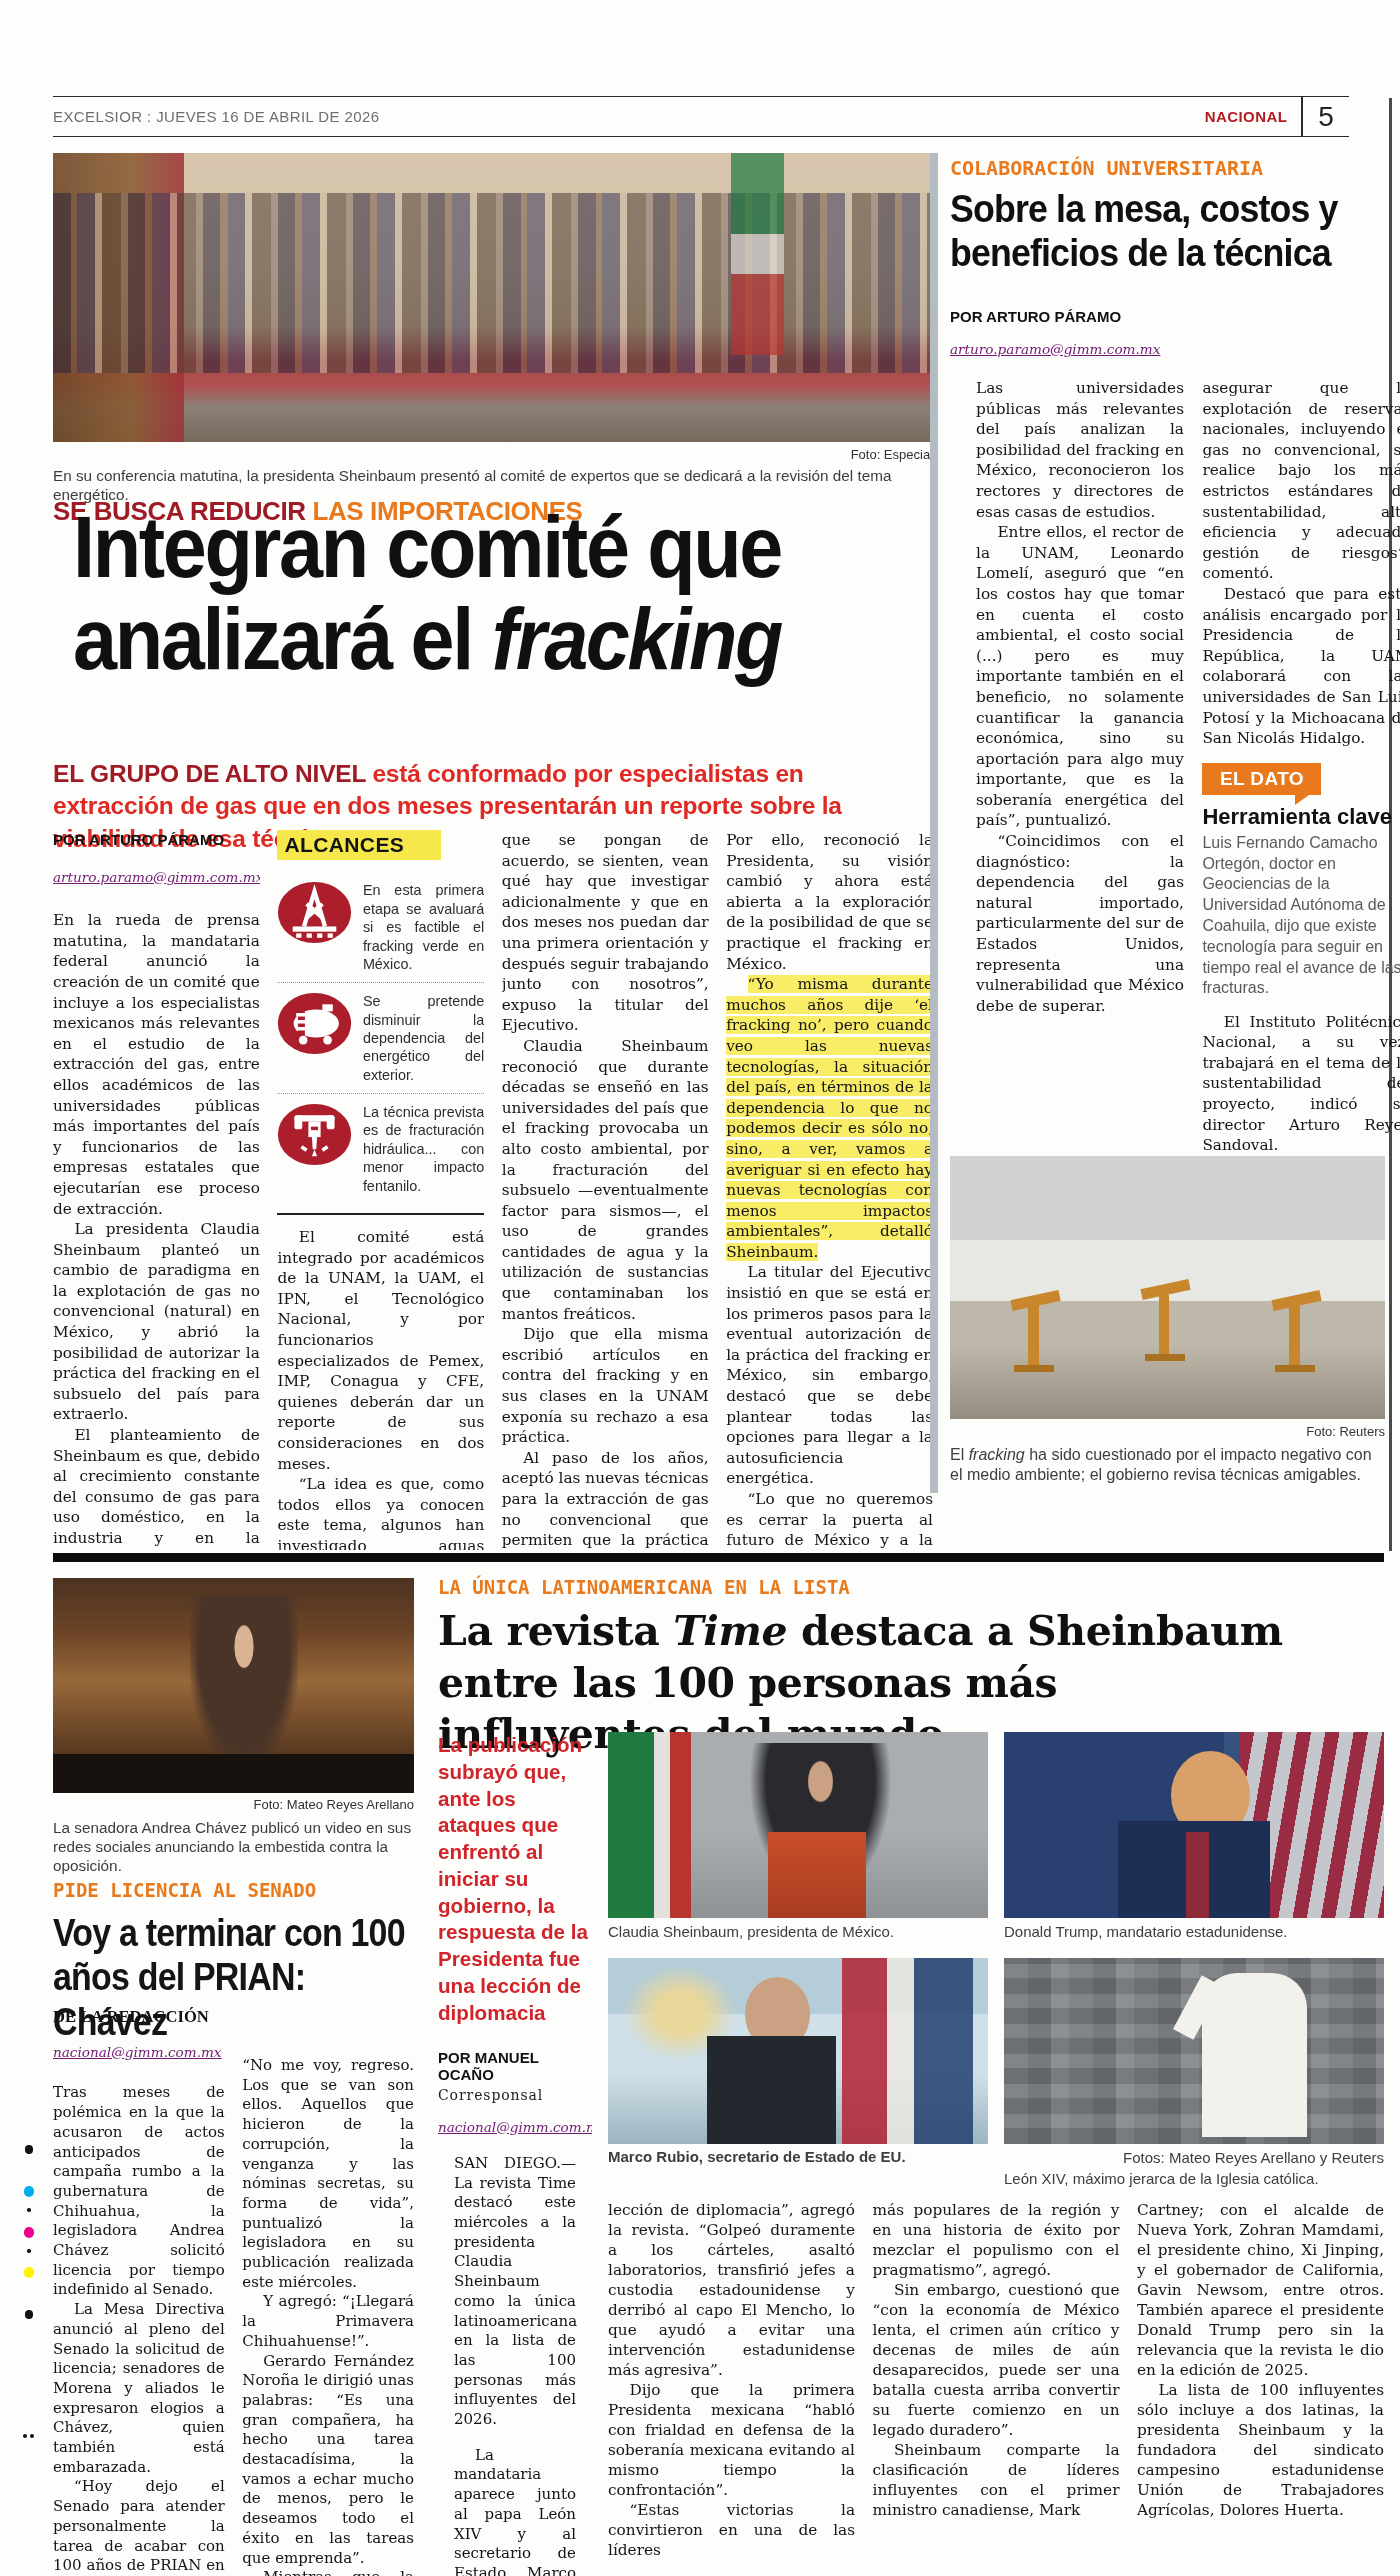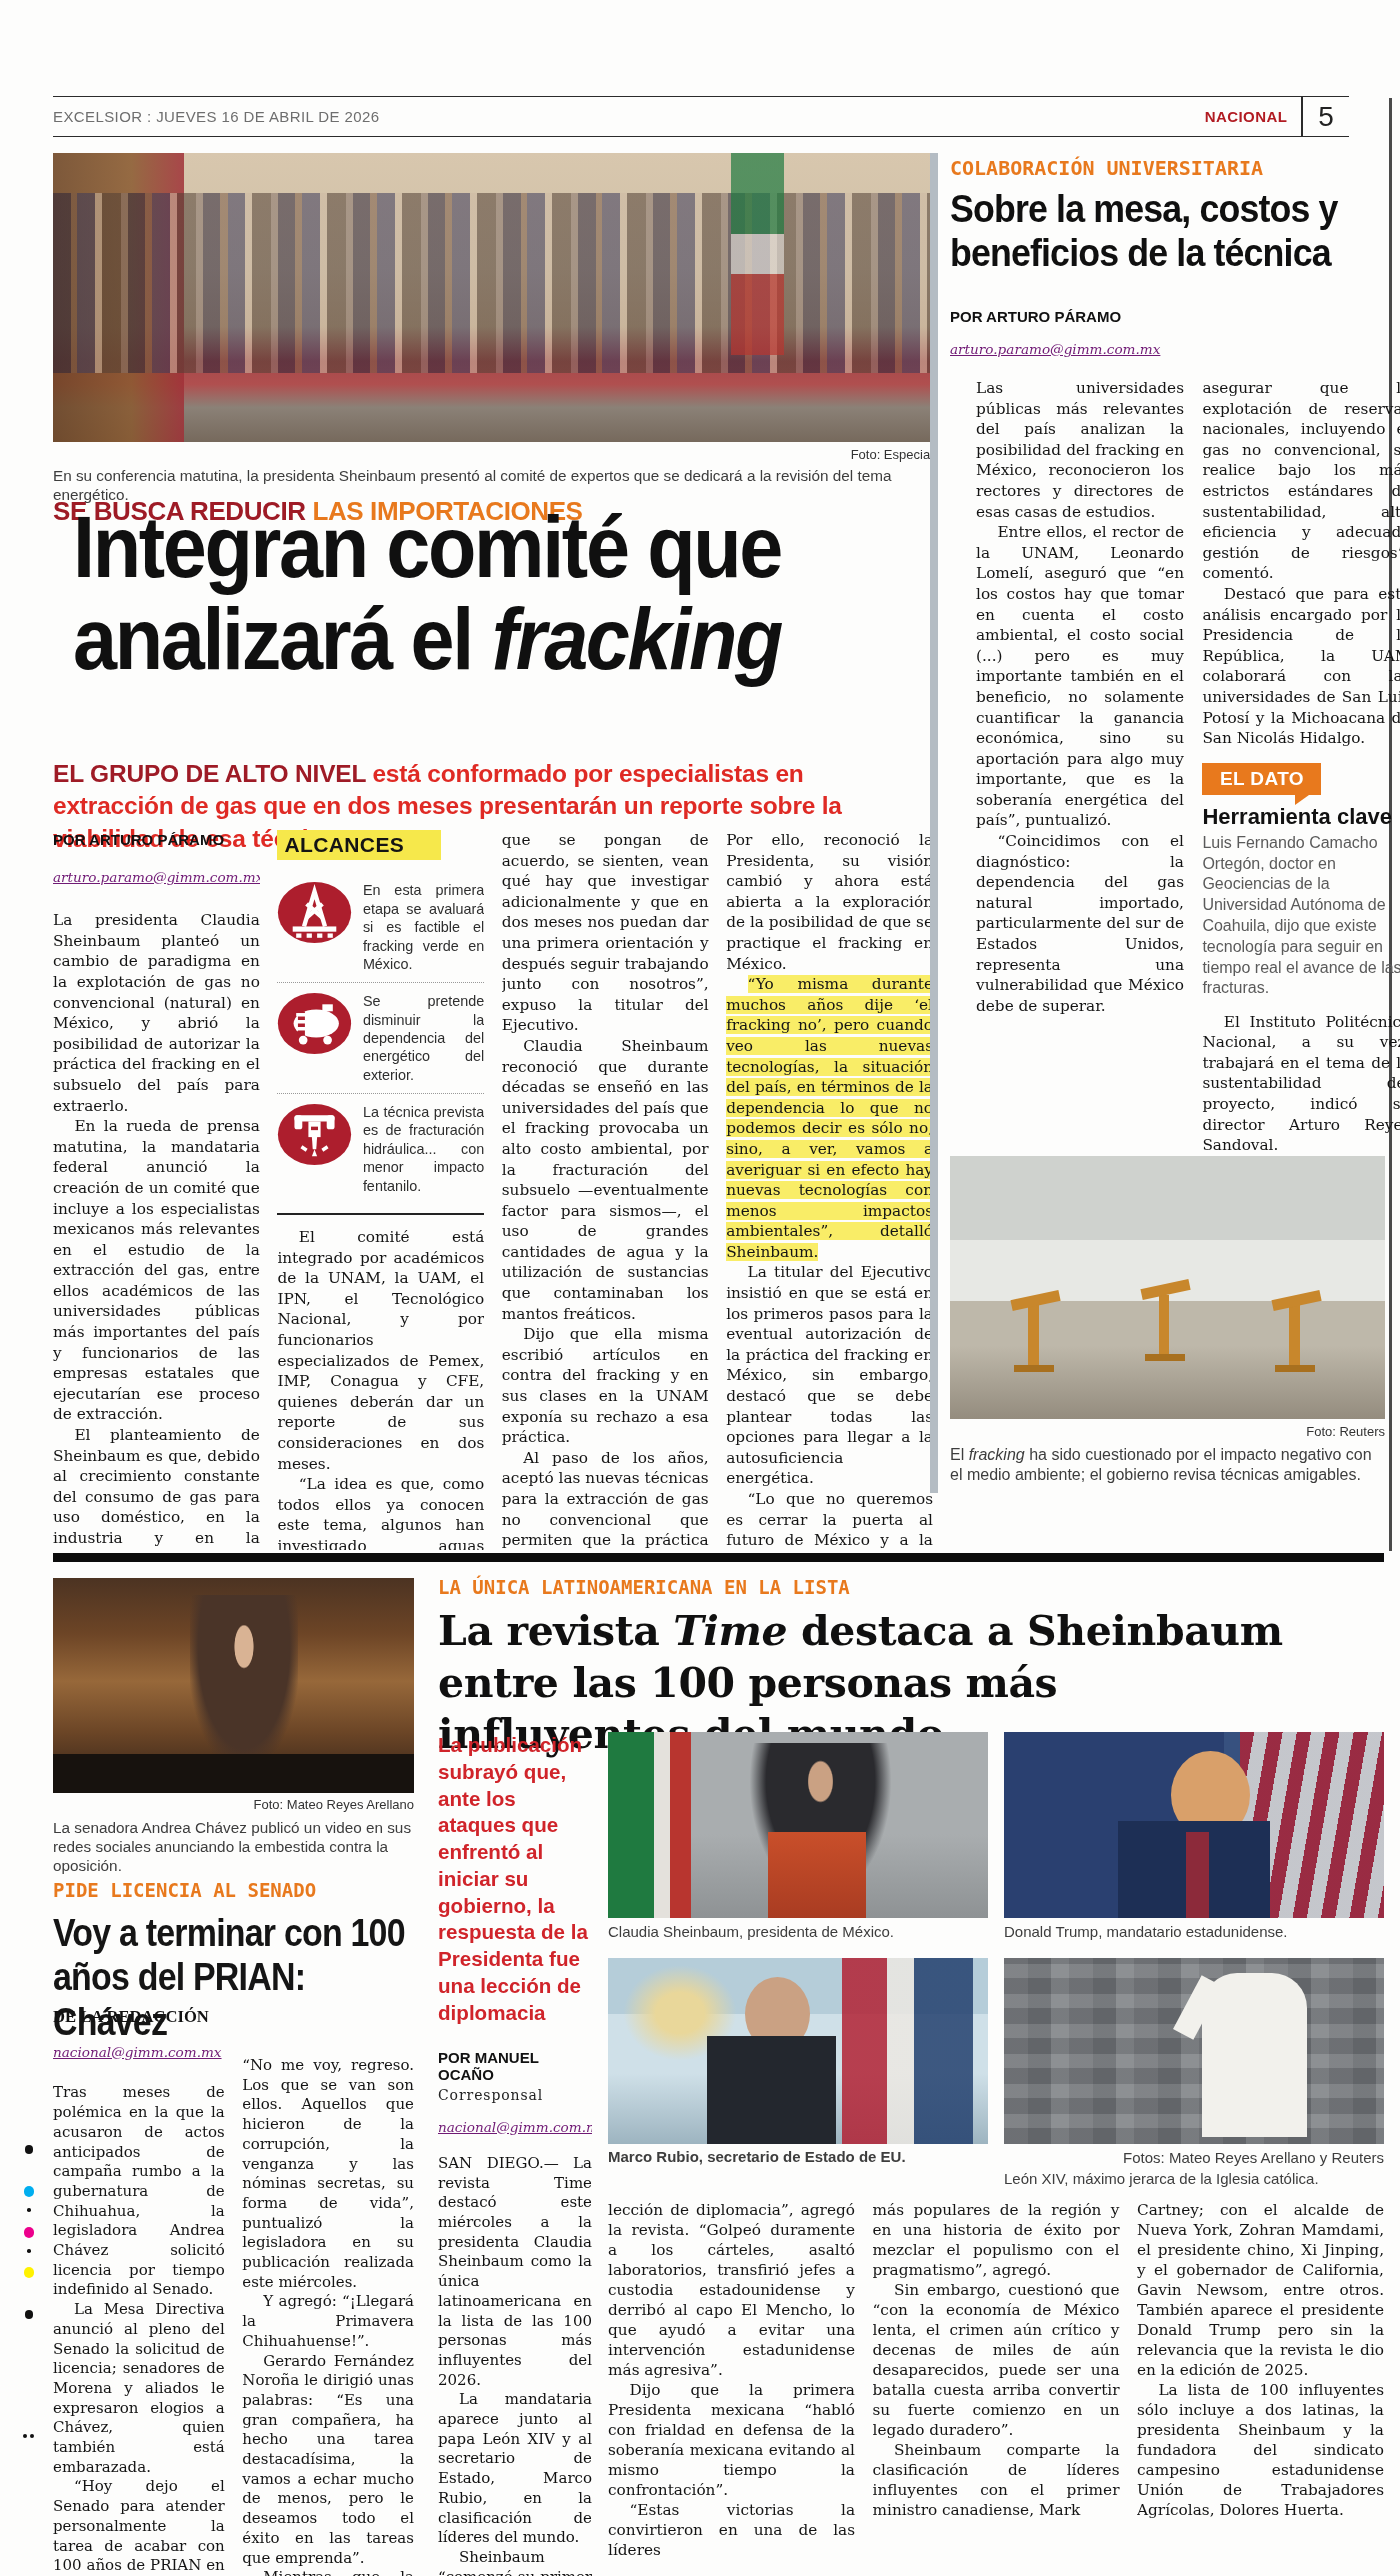--- a/index.html
+++ b/index.html
@@ -127,21 +127,21 @@
   
   #time-kicker{left:438px;top:1576px;font-weight:700;font-size:19px;color:#e8791d;}
   #time-headline{left:438px;top:1606px;width:876px;font-weight:700;font-size:41px;line-height:1.26;
       color:#101010;font-family:"DejaVu Serif",serif;letter-spacing:-0.4px;}
   #time-col1{left:438px;top:1732px;width:154px;height:844px;overflow:hidden;}
   #time-deck{font-weight:700;font-size:20.6px;line-height:1.3;color:#d0242a;font-family:"Liberation Sans",sans-serif;}
   #time-by{margin-top:23px;}
   #time-role{font-size:14px;letter-spacing:0.9px;color:#222;margin-top:3.5px;}
   #time-col1 .bodytx{margin-top:19px;}
   .bodytx{text-align:justify;font-size:15px;line-height:19.7px;}
-  .bodytx p{margin:0;}
+  .bodytx p{margin:16px;}
   .bodytx p + p{text-indent:1.4em;}
 
   #time-right{left:608px;top:1732px;width:776px;height:672px;}
   .tph{position:absolute;width:380px;height:186px;}
   .tcap{position:absolute;font-size:15px;color:#3d3d3d;}
   #time-cols{position:absolute;left:0;top:468px;width:776px;height:377px;display:flex;gap:17.5px;}
   #time-cols .bcol{width:247px;font-size:15.3px;line-height:20px;}
 
   
   .reg{position:absolute;border-radius:50%;}
@@ -180,22 +180,22 @@
 
   <div id="main-deck" class="abs sans" style="left:53px;top:758px;width:876px;">
     <span class="lead">EL GRUPO DE ALTO NIVEL</span><span class="rest"> está conformado por especialistas en extracción de gas que en dos meses presentarán un reporte sobre la viabilidad de esa técnica</span>
   </div>
 
   <div class="abs bodycols" style="left:53px;top:830px;width:880px;height:720px;">
     <div class="bcol" style="width:207px;">
       <div class="byline sans">POR ARTURO PÁRAMO</div>
       <div class="bymail" style="margin-bottom:23px;">arturo.paramo@gimm.com.mx</div>
       <div>
+          <p>En la rueda de prensa matutina, la mandataria federal anunció la creación de un comité que incluye a los especialistas mexicanos más relevantes en el estudio de la extracción del gas, entre ellos académicos de las universidades públicas más importantes del país y funcionarios de las empresas estatales que ejecutarían ese proceso de extracción.</p>
           <p>La presidenta Claudia Sheinbaum planteó un cambio de paradigma en la explotación de gas no convencional (natural) en México, y abrió la posibilidad de autorizar la práctica del fracking en el subsuelo del país para extraerlo.</p>
-          <p>En la rueda de prensa matutina, la mandataria federal anunció la creación de un comité que incluye a los especialistas mexicanos más relevantes en el estudio de la extracción del gas, entre ellos académicos de las universidades públicas más importantes del país y funcionarios de las empresas estatales que ejecutarían ese proceso de extracción.</p>
           <p>El planteamiento de Sheinbaum es que, debido al crecimiento constante del consumo de gas para uso doméstico, en la industria y en la generación de energía, México debe explotar el gas que hay en su subsuelo y reducir sus importaciones desde Estados Unidos.</p>
         </div>
     </div>
     <div class="bcol" style="width:207px;">
       <div id="alcances">
         <div class="title sans">ALCANCES</div>
         <div class="alc-item">
           <span class="alc-ic">
             <svg viewBox="0 0 86 72">
                 <ellipse cx="43" cy="36" rx="42" ry="35" fill="#AD1E2D"></ellipse>

